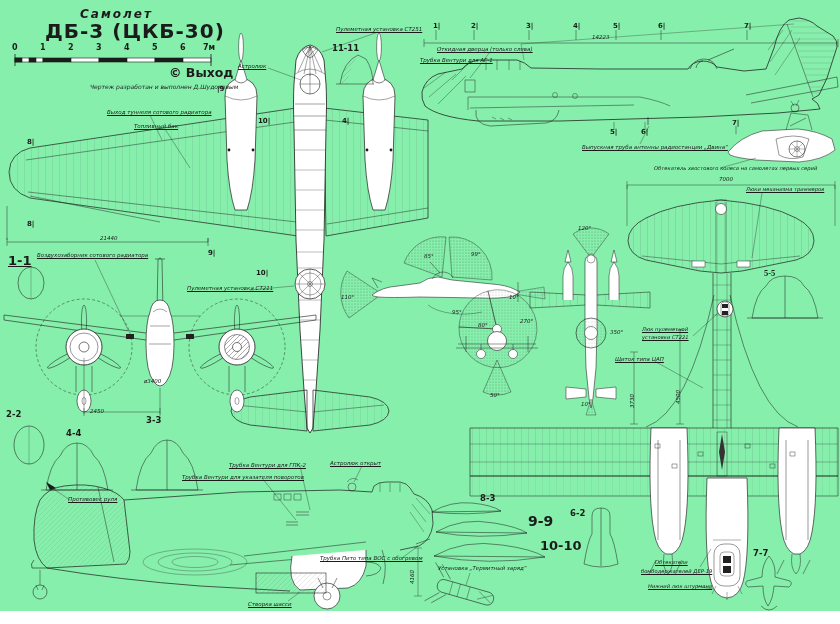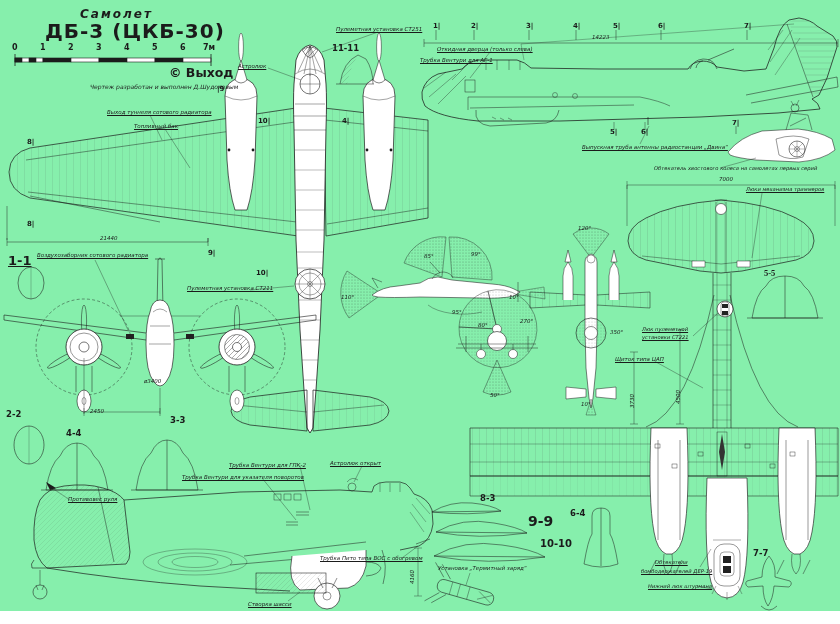--- a/index.html
+++ b/index.html
@@ -344,28 +344,28 @@
       <span class="lab c" style="left: 182px; top: 475px; font-size: 5.5px;">Трубка Вентури для указателя поворотов</span>
       <span class="lab c" style="left: 330px; top: 461px; font-size: 5.5px;">Астролюк открыт</span>
       <span class="lab c" style="left: 320px; top: 556px; font-size: 5.5px;">Трубка Пито типа ВОС с обогревом</span>
       <span class="lab c" style="left: 248px; top: 602px; font-size: 5.5px;">Створка шасси</span>
       <span class="lab ci" style="left: 438px; top: 566px; font-size: 5.5px;">Установка „Термитный заряд“</span>
       <span class="lab c" style="left: 655px; top: 560px; font-size: 5.2px;">Обтекатели</span>
       <span class="lab c" style="left: 641px; top: 569px; font-size: 5.2px;">бомбодержателей ДЕР-19</span>
       <span class="lab c" style="left: 648px; top: 584px; font-size: 5.2px;">Нижний люк штурмана</span>
       <span class="lab b" style="left: 8px; top: 254px; font-size: 13px; text-decoration: underline;">1-1</span>
       <span class="lab b" style="left: 6px; top: 410px; font-size: 8.5px;">2-2</span>
-      <span class="lab b" style="left: 146px; top: 416px; font-size: 8.5px; margin-left: 24px;">3-3</span>
+      <span class="lab b" style="left: 146px; top: 416px; font-size: 8.5px;">3-3</span>
       <span class="lab b" style="left: 66px; top: 429px; font-size: 8.5px;">4-4</span>
       <span class="lab b" style="left: 764px; top: 269px; font-size: 8.5px; font-family: Liberation Serif, serif;">5-5</span>
-      <span class="lab b" style="left: 570px; top: 509px; font-size: 8.5px;">6-4</span>
+      <span class="lab b" style="left: 570px; top: 509px; font-size: 8.5px;">6-2</span>
       <span class="lab b" style="left: 753px; top: 549px; font-size: 8.5px;">7-7</span>
       <span class="lab b" style="left: 480px; top: 494px; font-size: 8.5px;">8-3</span>
       <span class="lab b" style="left: 528px; top: 514px; font-size: 14px;">9-9</span>
-      <span class="lab b" style="left: 540px; top: 539px; font-size: 10px;">10-10</span>
+      <span class="lab b" style="left: 540px; top: 539px; font-size: 13px;">10-10</span>
       <span class="lab b" style="left: 332px; top: 44px; font-size: 8.5px;">11-11</span>
       <span class="lab st" style="left: 217px; top: 86px; font-size: 7px;">|9</span>
       <span class="lab st" style="left: 258px; top: 118px; font-size: 7px;">10|</span>
       <span class="lab st" style="left: 342px; top: 118px; font-size: 7px;">4|</span>
       <span class="lab st" style="left: 27px; top: 139px; font-size: 7px;">8|</span>
       <span class="lab st" style="left: 27px; top: 221px; font-size: 7px;">8|</span>
       <span class="lab st" style="left: 208px; top: 250px; font-size: 7px;">9|</span>
       <span class="lab st" style="left: 256px; top: 270px; font-size: 7px;">10|</span>
       <span class="lab d" style="left: 341px; top: 295px; font-size: 5.5px;">110°</span>
       <span class="lab d" style="left: 424px; top: 254px; font-size: 5.5px;">85°</span>

